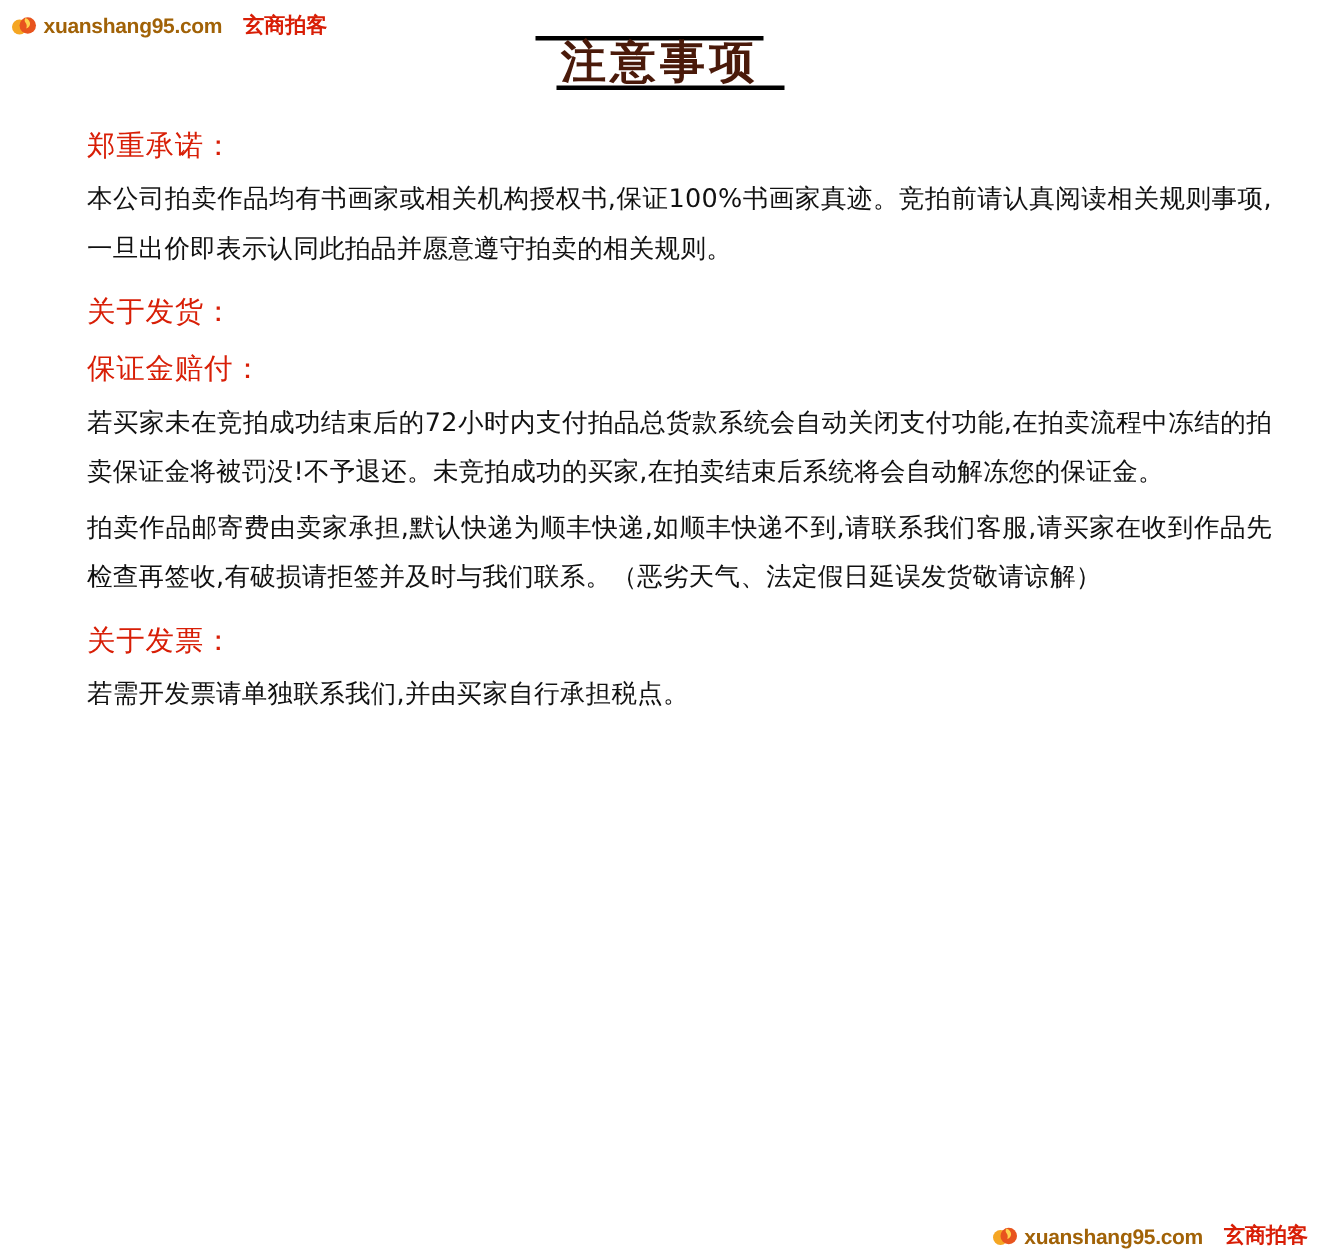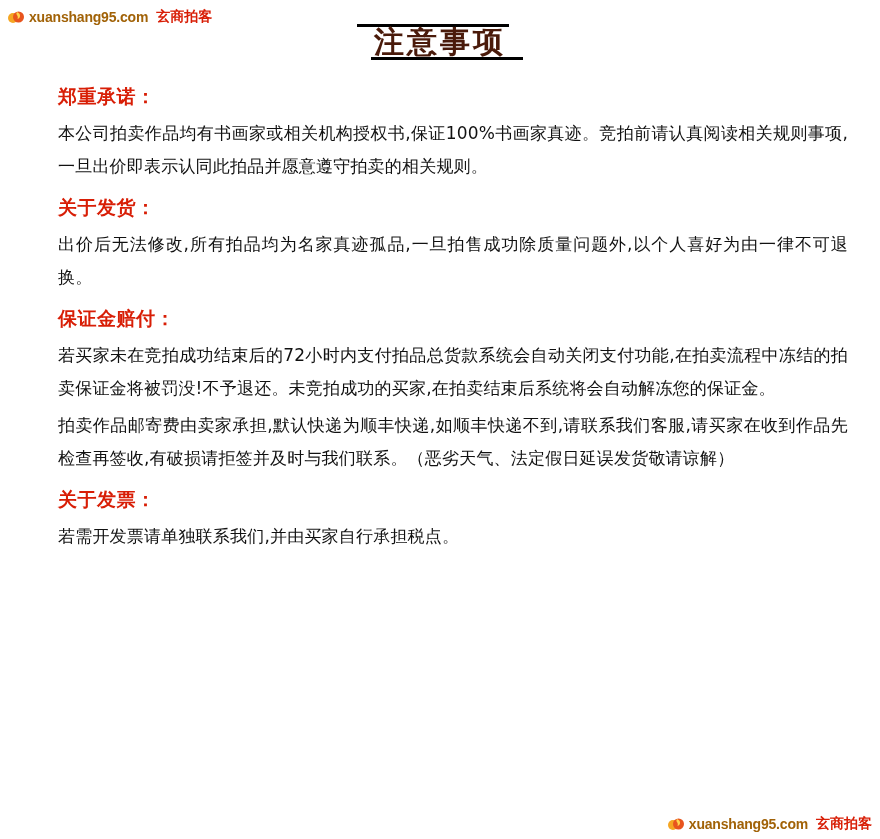--- a/index.html
+++ b/index.html
@@ -43,21 +43,21 @@
     font-size: 14px;
     font-weight: bold;
     color: #a16207;
     letter-spacing: -0.2px;
   }
   .wm-cn {
     font-size: 14px;
     font-weight: bold;
     color: #d81e06;
     font-family: "DejaVu Sans", "Liberation Sans", sans-serif;
-    margin-left: 8px;
+    margin-left: 14px;
   }
 
   
   .title-wrap {
     position: absolute;
     top: 24px;
     left: 0;
     width: 880px;
     display: flex;
     align-items: center;
@@ -84,21 +84,21 @@
   .content {
     position: absolute;
     top: 72px;
     left: 58px;
     width: 790px;
   }
   .section { margin-bottom: 0; }
   .sec-head {
     color: #d81e06;
     font-size: 19px;
-    font-weight: bold;
+    font-weight: normal;
     letter-spacing: 0.5px;
     margin: 12px 0 7px 0;
     font-family: "DejaVu Sans", "Liberation Sans", sans-serif;
   }
   .para {
     color: #111;
     font-size: 17px;
     line-height: 33px;
     letter-spacing: 0.2px;
     margin: 4px 0 1px 0;
@@ -130,21 +130,20 @@
 <div class="content">
 
   <div class="section">
     <div class="sec-head">郑重承诺：</div>
     <p class="para">本公司拍卖作品均有书画家或相关机构授权书,保证100%书画家真迹。竞拍前请认真阅读相关规则事项,一旦出价即表示认同此拍品并愿意遵守拍卖的相关规则。</p>
   </div>
 
 
   <div class="section">
     <div class="sec-head">关于发货：</div>
-    <p class="para">出价后无法修改,所有拍品均为名家真迹孤品,一旦拍售成功除质量问题外,以个人喜好为由一律不可退换。</p>
   </div>
 
   <div class="section">
     <div class="sec-head">保证金赔付：</div>
     <p class="para">若买家未在竞拍成功结束后的72小时内支付拍品总货款系统会自动关闭支付功能,在拍卖流程中冻结的拍卖保证金将被罚没!不予退还。未竞拍成功的买家,在拍卖结束后系统将会自动解冻您的保证金。</p>
   </div>
 
   <div class="section">
     <p class="para">拍卖作品邮寄费由卖家承担,默认快递为顺丰快递,如顺丰快递不到,请联系我们客服,请买家在收到作品先检查再签收,有破损请拒签并及时与我们联系。（恶劣天气、法定假日延误发货敬请谅解）</p>
   </div>

